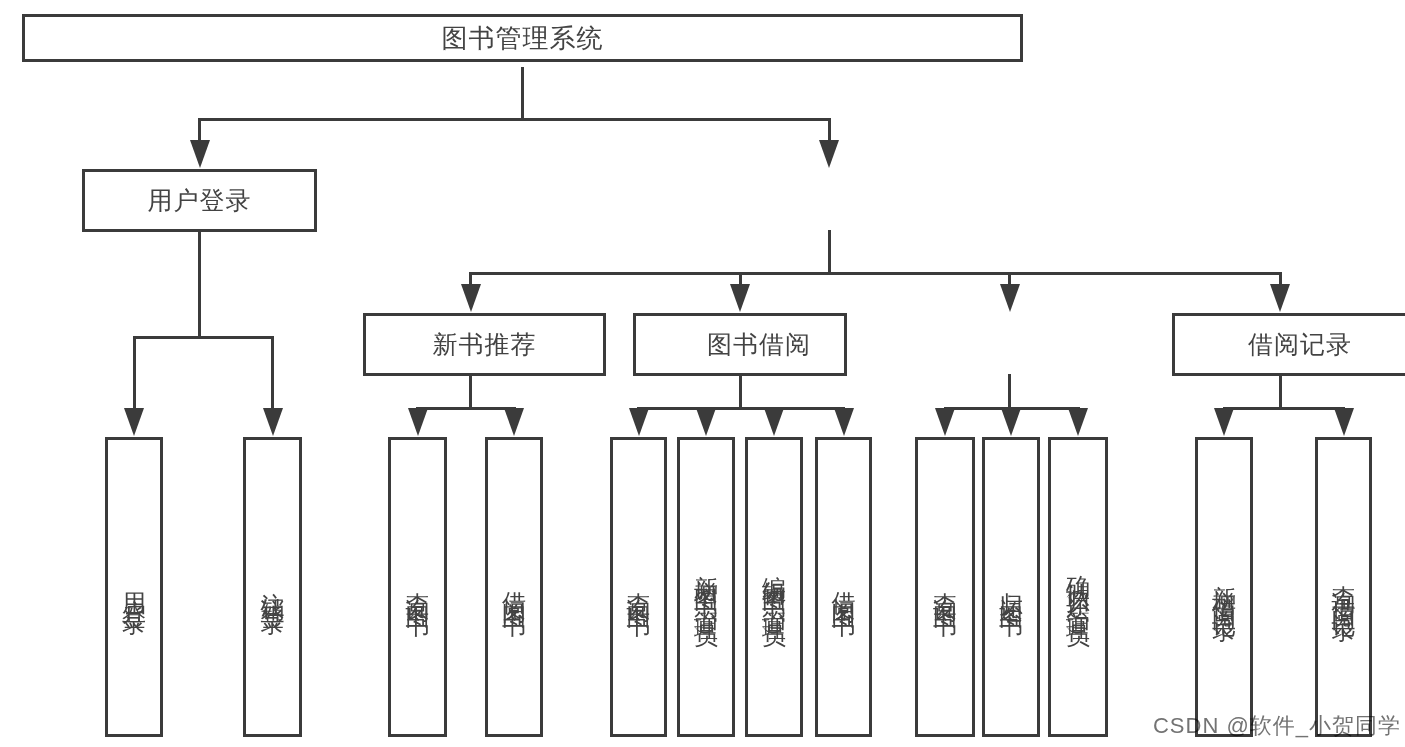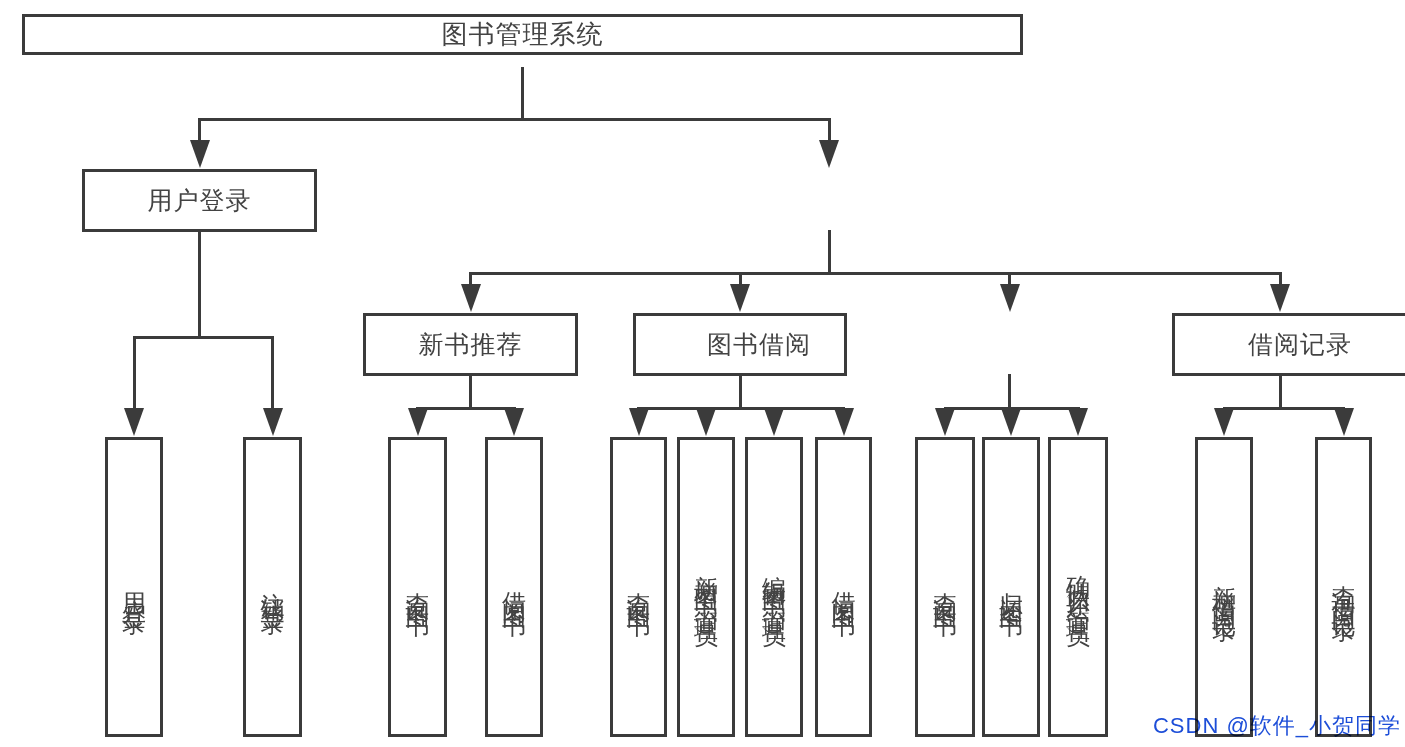--- a/index.html
+++ b/index.html
@@ -54,38 +54,38 @@
     border-right: 10px solid transparent;
     border-top: 28px solid #3b3b3b;
     z-index: 1;
   }
   .watermark {
     position: absolute;
     right: 4px;
     bottom: 6px;
     font-size: 22px;
     letter-spacing: 1px;
-    color: #1d4ed8;
+    color: #737373;
     mix-blend-mode: multiply;
     z-index: 5;
     white-space: nowrap;
   }
 </style>
 </head>
 <body>
 
 <div id="canvas">
   <div class="watermark">CSDN @软件_小贺同学</div>
-<div class="node h root" style="left: 22px; top: 14px; width: 1001px; height: 41px;">
+<div class="node h root" style="left: 22px; top: 14px; width: 1001px; height: 48px;">
       <span class="lbl">图书管理系统</span>
     </div>
     <div class="node h" style="left: 82px; top: 169px; width: 235px; height: 63px;">
       <span class="lbl">用户登录</span>
     </div>
-    <div class="node h" style="left: 363px; top: 313px; width: 215px; height: 63px;">
+    <div class="node h" style="left: 363px; top: 313px; width: 243px; height: 63px;">
       <span class="lbl">新书推荐</span>
     </div>
     <div class="node h" style="left: 633px; top: 313px; width: 214px; height: 63px; padding-left: 38px;">
       <span class="lbl">图书借阅</span>
     </div>
     <div class="node h" style="left: 1172px; top: 313px; width: 256px; height: 63px;">
       <span class="lbl">借阅记录</span>
     </div>
     <div class="node v" style="left: 105px; top: 437px; width: 58px; height: 300px;">
       <span class="lbl">用户登录</span>

